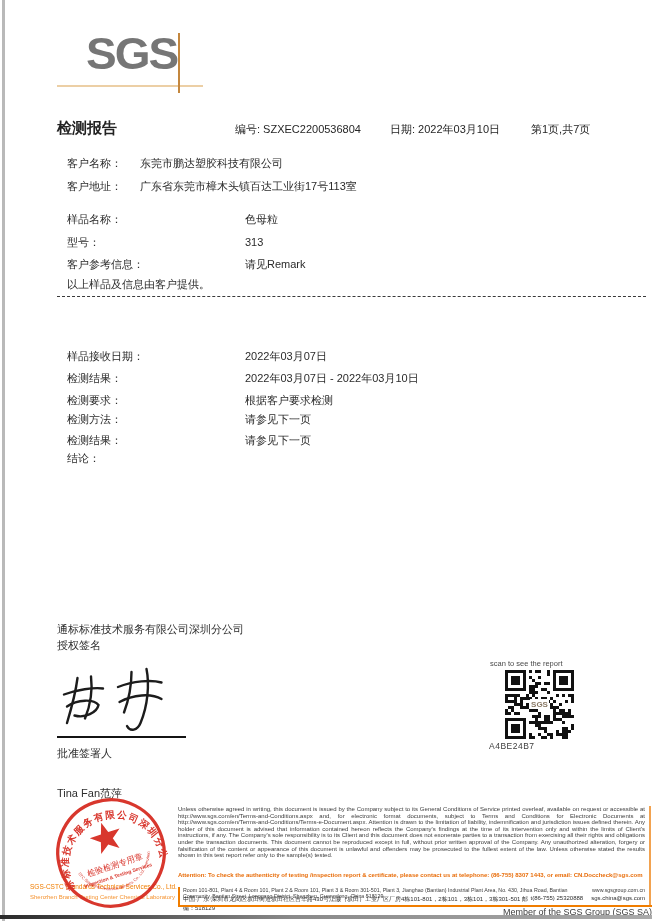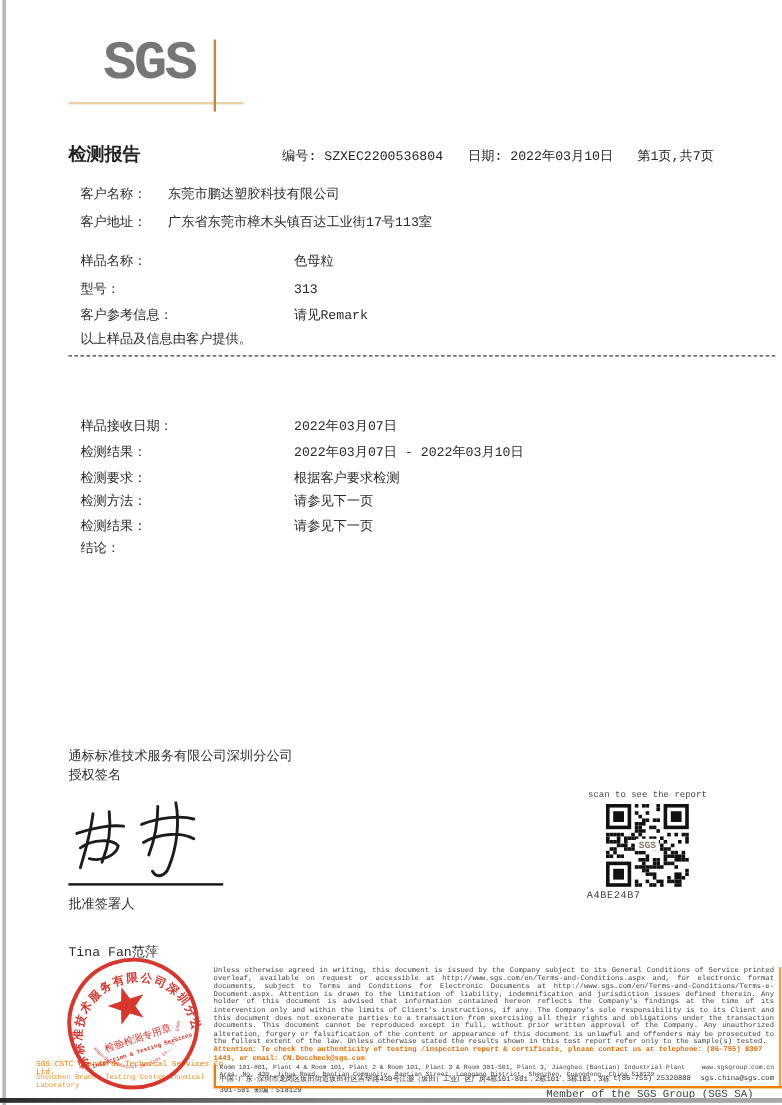--- a/index.html
+++ b/index.html
@@ -1,18 +1,18 @@
 <!DOCTYPE html>
 <html><head>
 <meta charset="utf-8">
 <style>
   html,body{margin:0;padding:0;background:#ffffff;}
   .page{
     position:relative;width:652px;height:921px;background:#ffffff;overflow:hidden;
-    font-family:Liberation Mono, monospace;color:#2e2e2e;
+    font-family:Liberation Sans, sans-serif;color:#2e2e2e;
   }
   .left-edge{position:absolute;left:2px;top:0;width:3px;height:921px;background:#b9b9b9;}
   .bottom-edge{position:absolute;left:0;top:915px;width:652px;height:4px;
     background:linear-gradient(90deg,#2a2a2a 0%,#8a8a8a 45%,#aaaaaa 100%);}
 
   
   .logo{position:absolute;left:86px;top:30px;font-size:46px;font-weight:700;color:#767676;
     letter-spacing:-2px;transform:scaleY(.98);line-height:1;}
   .logo-hline{position:absolute;left:57px;top:85px;width:146px;height:2px;background:#eccfa5;}
   .logo-vline{position:absolute;left:178px;top:33px;width:2px;height:60px;background:#c4873e;}
@@ -55,21 +55,21 @@
   .attention{position:absolute;left:178px;top:872px;width:467px;font-size:6px;line-height:6.8px;
     color:#e86d0a;font-weight:700;}
   .addr-vline{position:absolute;left:178px;top:887px;width:1.5px;height:18px;background:#f07d00;}
   .addr1{position:absolute;left:183px;top:887px;width:462px;font-size:5.3px;color:#3d3d3d;
     display:flex;justify-content:space-between;}
   .addr2{position:absolute;left:183px;top:895px;width:462px;font-size:6px;color:#2e2e2e;
     display:flex;justify-content:space-between;}
   .addr2 .right{display:flex;gap:8px;}
   .footer-hline{position:absolute;left:178px;top:905px;width:474px;height:2px;background:#f07d00;}
   .footer-vline{position:absolute;left:649px;top:806px;width:1.5px;height:99px;background:#f2a24f;}
-  .member{position:absolute;right:24px;top:907px;font-size:9px;color:#3c3c3c;padding-left:42px;}
+  .member{position:absolute;right:0;top:907px;font-size:9px;color:#3c3c3c;padding-left:42px;}
 </style>
 </head>
 <body>
 
 <div class="page">
   <div class="left-edge"></div>
 
   <div class="logo">SGS</div>
   <div class="logo-hline"></div>
   <div class="logo-vline"></div>

